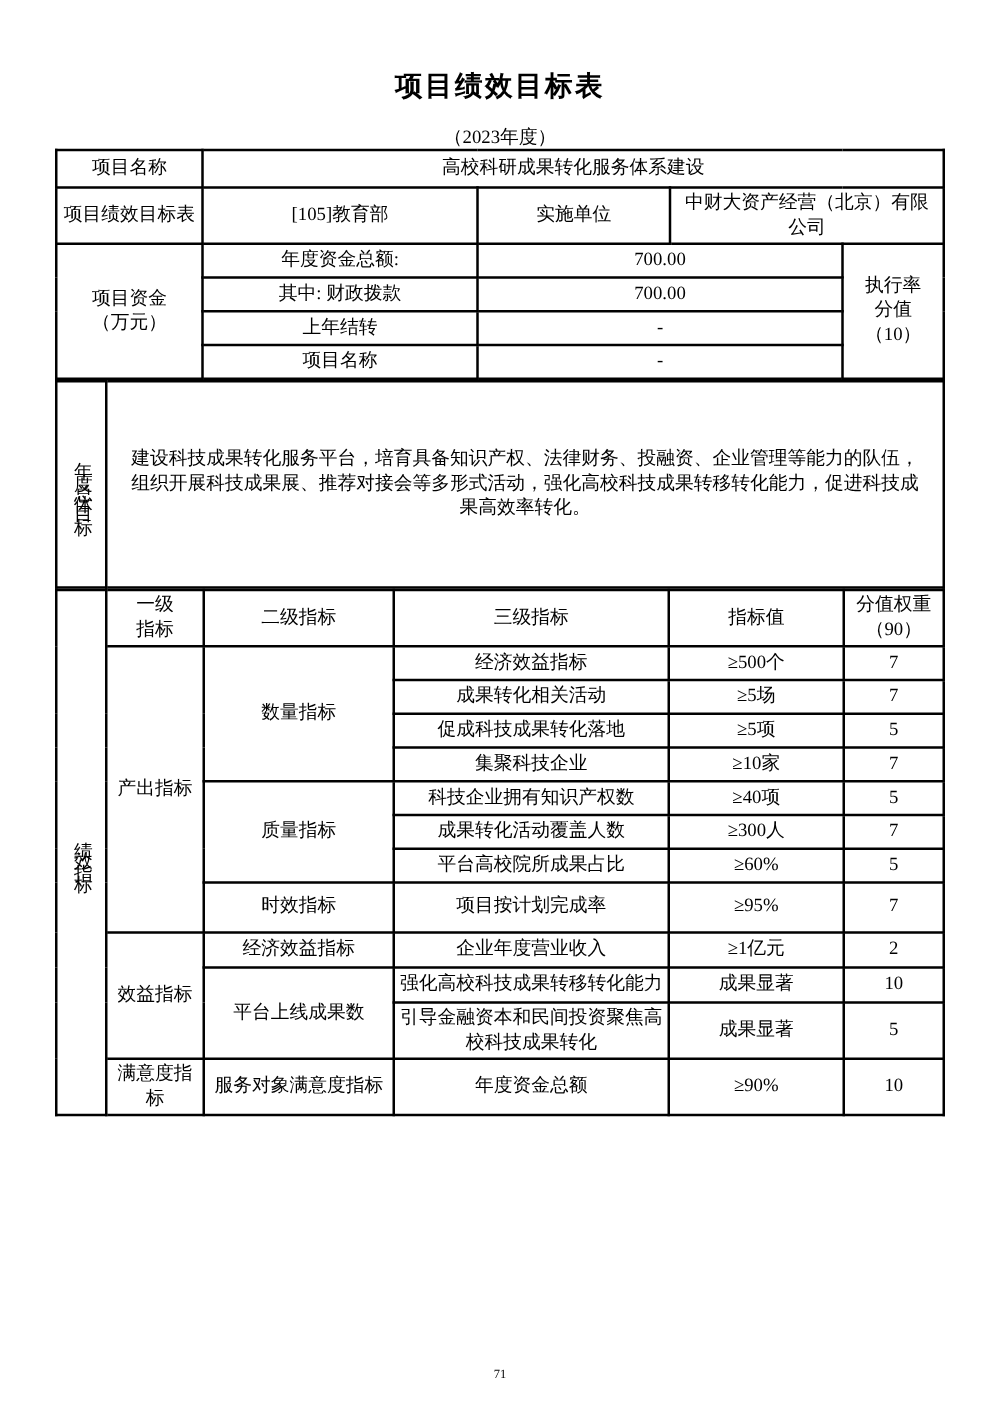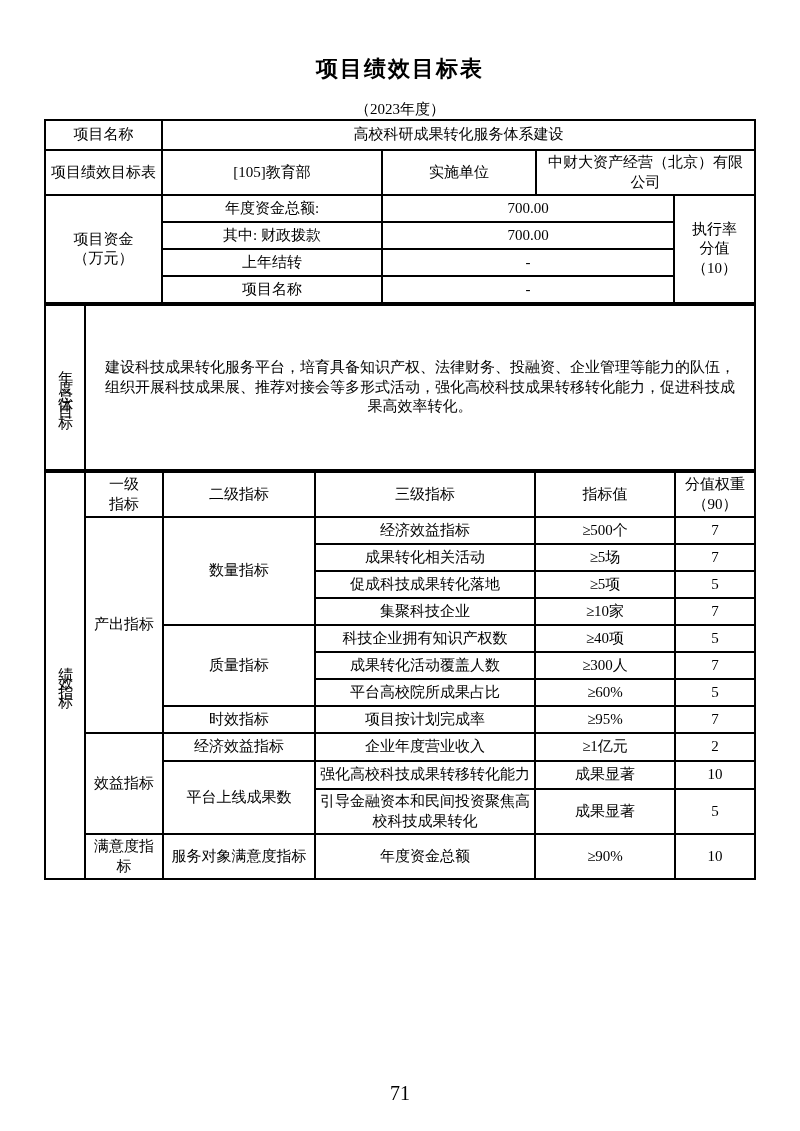--- a/index.html
+++ b/index.html
@@ -59,21 +59,21 @@
     text-align:justify;
     padding:10px 12px !important;
     font-size:15.5px;
     line-height:25px;
   }
   .pagenum {
     position:absolute;
     left:0; right:0;
     bottom:26px;
     text-align:center;
-    font-size:20px;
+    font-size:10px;
     font-family:"Liberation Serif","DejaVu Serif",serif;
   }
 </style>
 </head>
 <body>
 
 <div class="page">
 
   <div class="title">项目绩效目标表</div>
   <div class="subtitle">（2023年度）</div>
@@ -192,21 +192,21 @@
         <td class="l3">成果转化活动覆盖人数</td>
         <td>≥300人</td>
         <td>7</td>
       </tr>
       <tr style="height:27px">
         <td class="l3">平台高校院所成果占比</td>
         <td>≥60%</td>
         <td>5</td>
       </tr>
 
-      <tr style="height:27px">
+      <tr style="height:40px">
         <td>时效指标</td>
         <td class="l3">项目按计划完成率</td>
         <td>≥95%</td>
         <td>7</td>
       </tr>
 
       <tr style="height:28px">
         <td rowspan="3" class="tight">效益指标</td>
         <td>经济效益指标</td>
         <td class="l3">企业年度营业收入</td>

